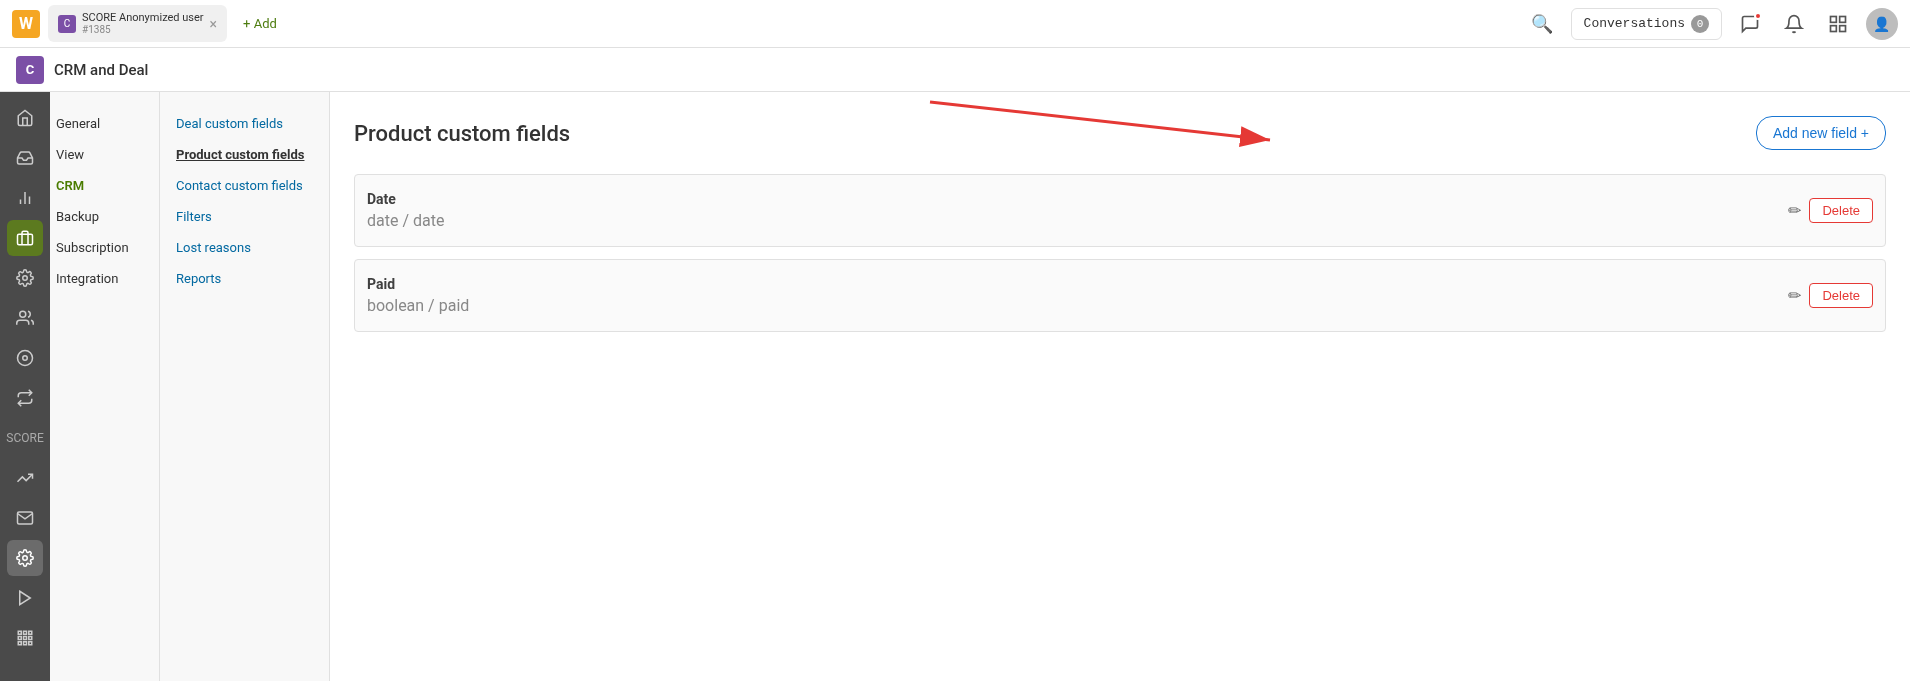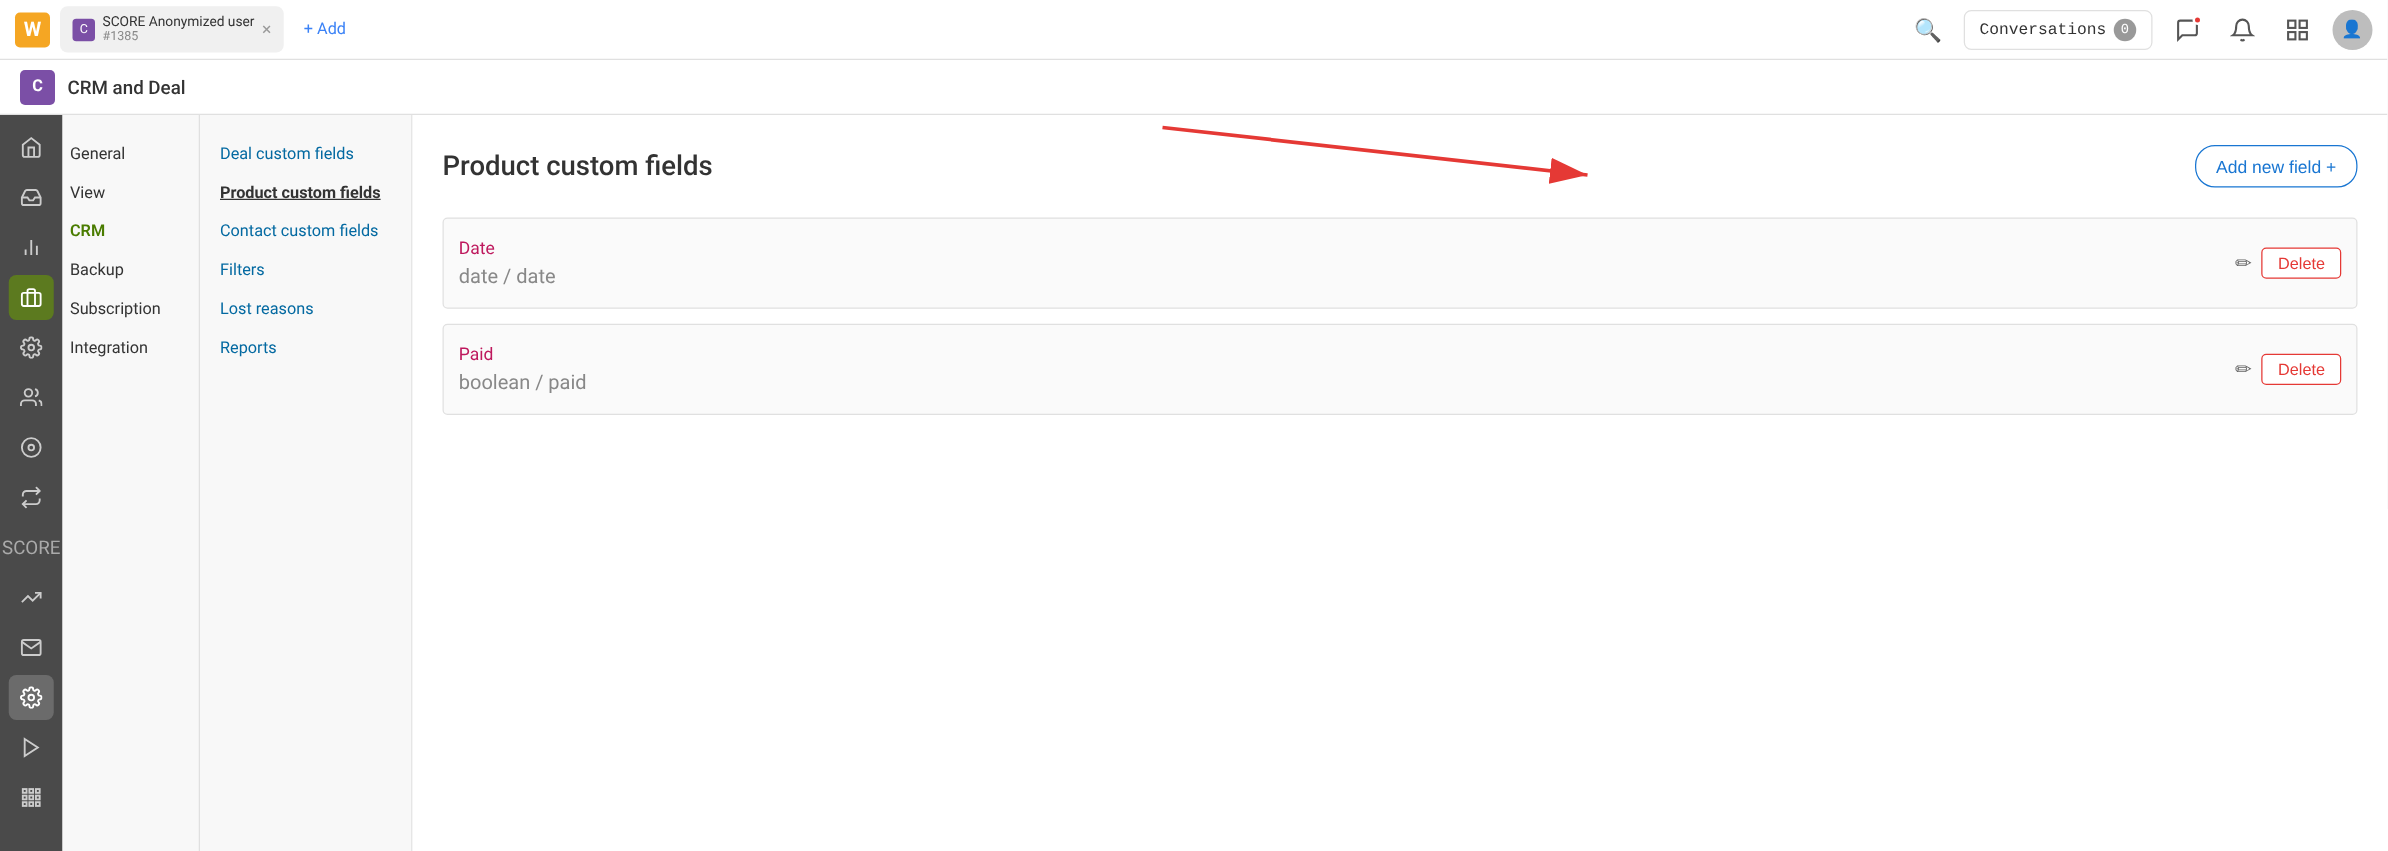--- a/index.html
+++ b/index.html
@@ -3,21 +3,21 @@
   <meta charset="utf-8">
   <style>
     * { box-sizing: border-box; margin: 0; padding: 0; }
     body { font-family: -apple-system, BlinkMacSystemFont, 'Segoe UI', Roboto, sans-serif; font-size: 14px; background: #f5f5f5; height: 681px; overflow: hidden; display: flex; flex-direction: column; }
 
     
     .topbar { height: 48px; background: #fff; border-bottom: 1px solid #e0e0e0; display: flex; align-items: center; padding: 0 12px; gap: 8px; flex-shrink: 0; z-index: 10; }
     .topbar-logo { width: 28px; height: 28px; background: #f5a623; border-radius: 4px; display: flex; align-items: center; justify-content: center; color: white; font-weight: bold; font-size: 16px; }
     .topbar-tab { display: flex; align-items: center; gap: 6px; padding: 6px 10px; background: #f0f0f0; border-radius: 6px; font-size: 12px; color: #333; cursor: pointer; }
     .topbar-tab .close-btn { color: #999; font-size: 14px; cursor: pointer; }
-    .topbar-add { display: flex; align-items: center; gap: 4px; padding: 4px 8px; color: #3b82f6; font-size: 13px; cursor: pointer; text-align: right; }
+    .topbar-add { display: flex; align-items: center; gap: 4px; padding: 4px 8px; color: #4d7c0f; font-size: 13px; cursor: pointer; text-align: right; }
     .topbar-spacer { flex: 1; }
     .topbar-right { display: flex; align-items: center; gap: 12px; }
     .conversations-btn { display: flex; align-items: center; gap: 6px; padding: 6px 12px; border: 1px solid #e0e0e0; border-radius: 6px; background: #fff; cursor: pointer; font-size: 13px; color: #333; font-family: Liberation Mono, monospace; }
     .conversations-badge { background: #999; color: white; border-radius: 50%; width: 18px; height: 18px; font-size: 11px; display: flex; align-items: center; justify-content: center; }
     .icon-btn { width: 32px; height: 32px; display: flex; align-items: center; justify-content: center; cursor: pointer; color: #666; font-size: 18px; position: relative; }
     .notification-dot { position: absolute; top: 4px; right: 4px; width: 8px; height: 8px; background: #e53935; border-radius: 50%; border: 2px solid white; }
     .avatar { width: 32px; height: 32px; border-radius: 50%; background: #bdbdbd; display: flex; align-items: center; justify-content: center; color: white; font-size: 14px; }
 
     
     .main-layout { display: flex; flex: 1; overflow: hidden; }
@@ -40,21 +40,21 @@
 
     
     .content-area { flex: 1; background: #fff; overflow-y: auto; padding: 24px; position: relative; }
     .content-header { display: flex; align-items: center; justify-content: space-between; margin-bottom: 24px; }
     .content-title { font-size: 22px; font-weight: 500; color: #333; }
     .add-field-btn { padding: 8px 16px; border: 1px solid #1976d2; border-radius: 16px; background: #fff; color: #1976d2; font-size: 14px; cursor: pointer; }
 
     
     .field-row { display: flex; align-items: center; justify-content: space-between; padding: 16px 12px; border: 1px solid #e0e0e0; border-radius: 4px; margin-bottom: 12px; background: #fafafa; }
     .field-info { display: flex; flex-direction: column; gap: 4px; }
-    .field-name { font-size: 14px; font-weight: 400; color: #be185d; }
+    .field-name { font-size: 14px; font-weight: 700; color: #404040; }
     .field-type { font-size: 16px; color: #888; }
     .field-actions { display: flex; align-items: center; gap: 8px; }
     .edit-icon { color: #666; cursor: pointer; font-size: 16px; }
     .delete-btn { padding: 4px 12px; border: 1px solid #e53935; border-radius: 4px; background: #fff; color: #e53935; font-size: 13px; cursor: pointer; }
 
     
     .crm-header { height: 44px; background: #fff; border-bottom: 1px solid #e0e0e0; display: flex; align-items: center; padding: 0 16px; gap: 10px; flex-shrink: 0; }
     .crm-icon { width: 28px; height: 28px; background: #7b4fa6; border-radius: 4px; display: flex; align-items: center; justify-content: center; color: white; font-size: 13px; font-weight: bold; }
     .crm-title { font-size: 15px; font-weight: 500; color: #333; }
   </style>
@@ -157,21 +157,21 @@
         </svg>
     </div>
     <div class="icon-sidebar-item">
       <svg width="18" height="18" viewBox="0 0 24 24" fill="none" stroke="currentColor" stroke-width="2">
           <polyline points="17 1 21 5 17 9"></polyline>
           <path d="M3 11V9a4 4 0 0 1 4-4h14"></path>
           <polyline points="7 23 3 19 7 15"></polyline>
           <path d="M21 13v2a4 4 0 0 1-4 4H3"></path>
         </svg>
     </div>
-    <div class="icon-sidebar-item" style="font-size:15px;color:#aaa;">SCORE</div>
+    <div class="icon-sidebar-item" style="font-size:12px;color:#aaa;">SCORE</div>
     <div class="icon-sidebar-item">
       <svg width="18" height="18" viewBox="0 0 24 24" fill="none" stroke="currentColor" stroke-width="2">
           <polyline points="22 7 13.5 15.5 8.5 10.5 2 17"></polyline>
           <polyline points="16 7 22 7 22 13"></polyline>
         </svg>
     </div>
     <div class="icon-sidebar-item">
       <svg width="18" height="18" viewBox="0 0 24 24" fill="none" stroke="currentColor" stroke-width="2">
           <path d="M4 4h16c1.1 0 2 .9 2 2v12c0 1.1-.9 2-2 2H4c-1.1 0-2-.9-2-2V6c0-1.1.9-2 2-2z"></path>
           <polyline points="22,6 12,13 2,6"></polyline>

